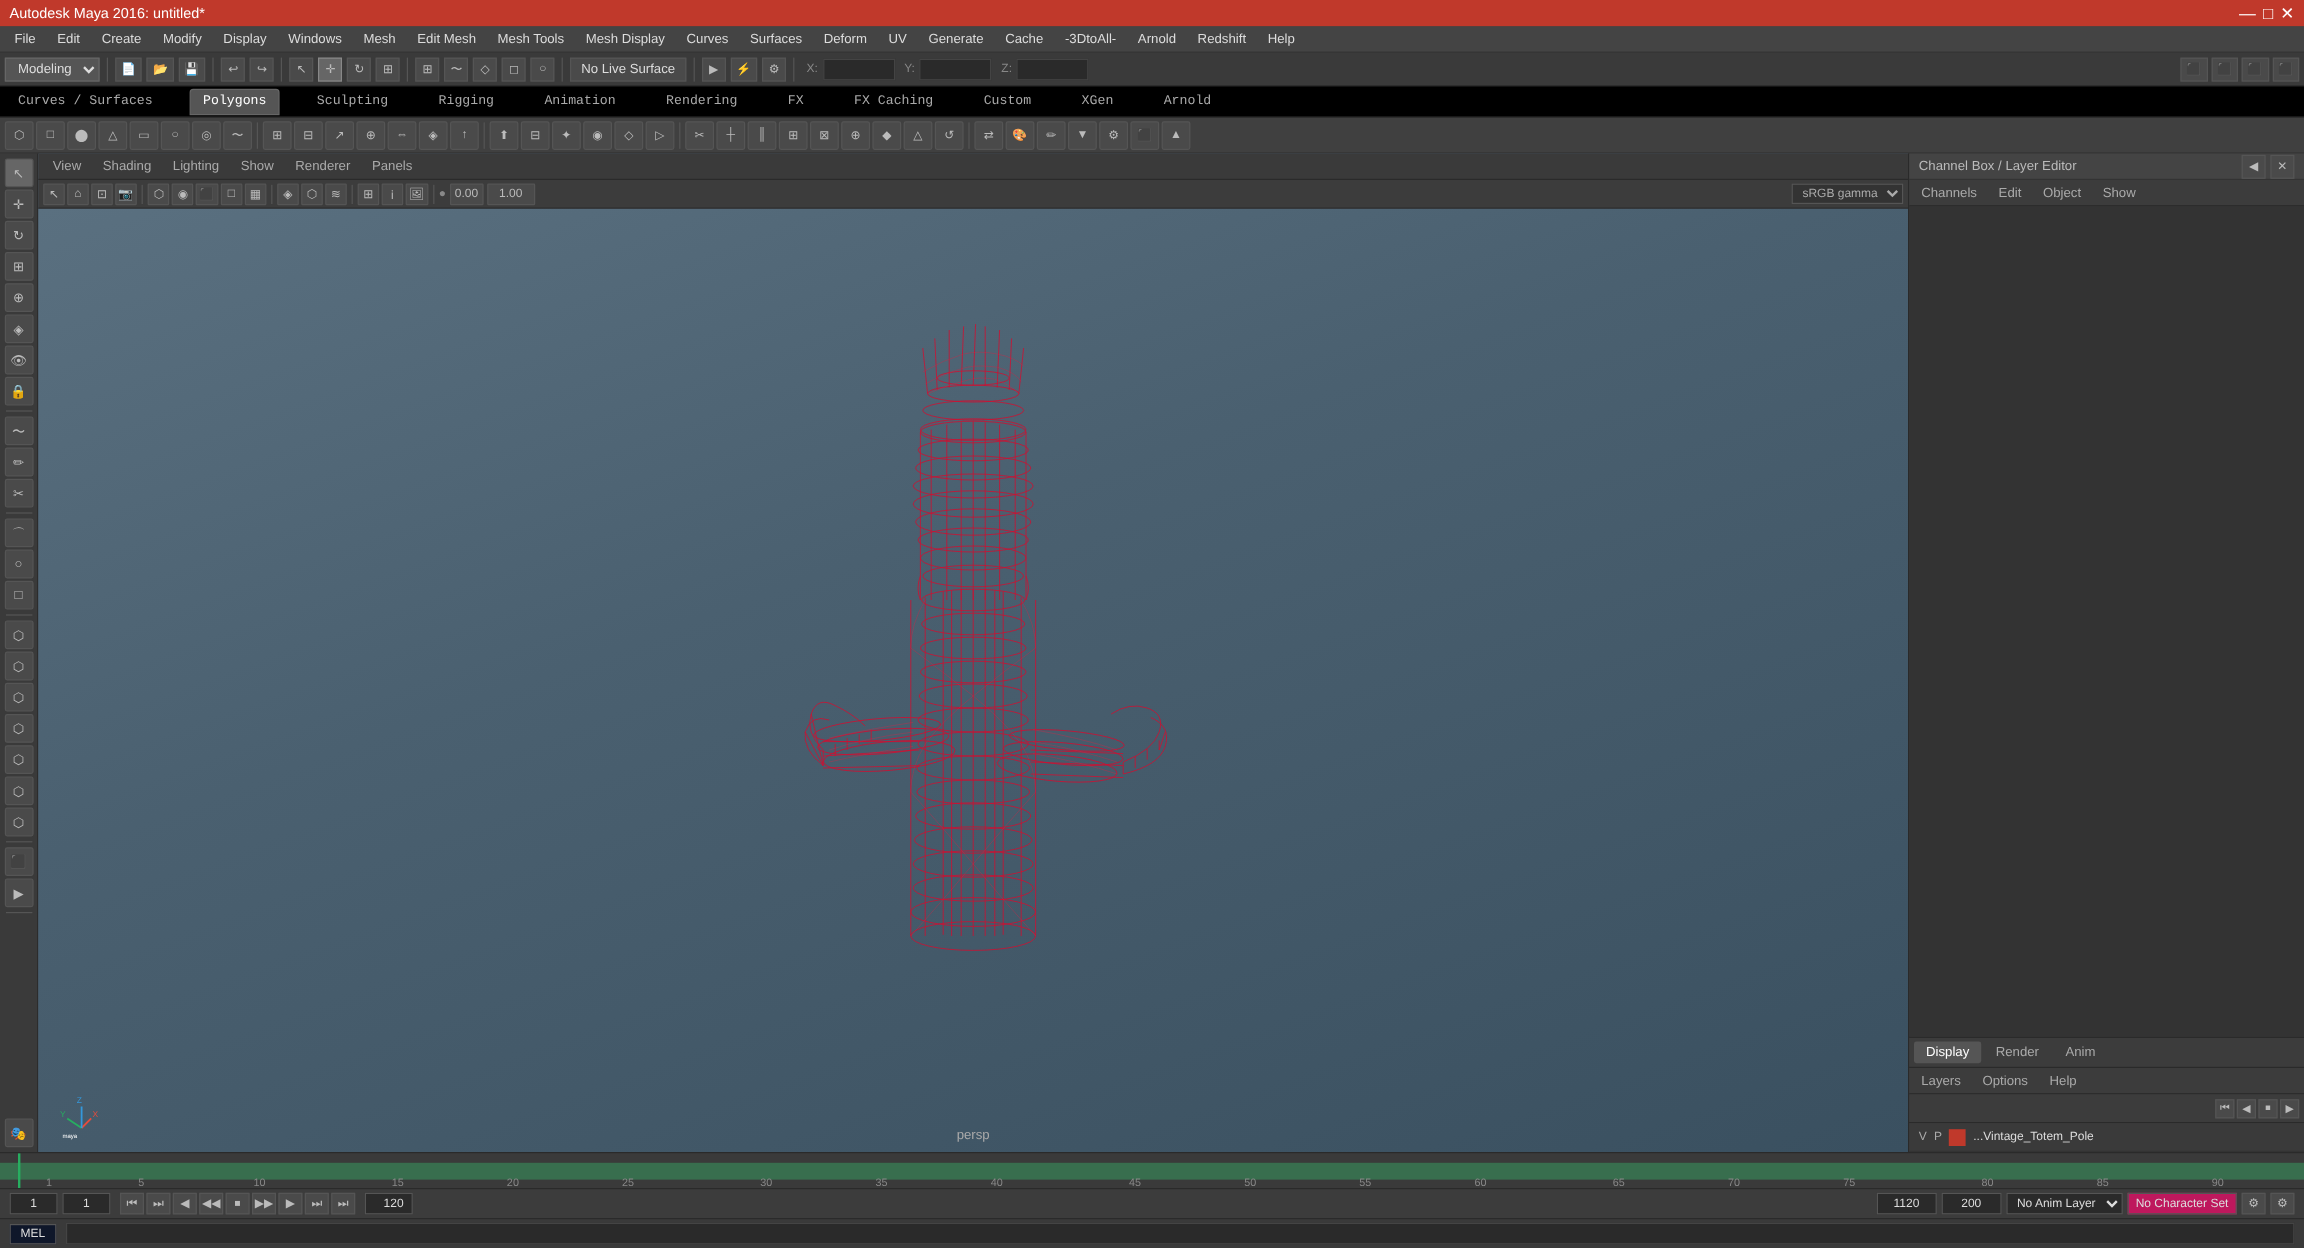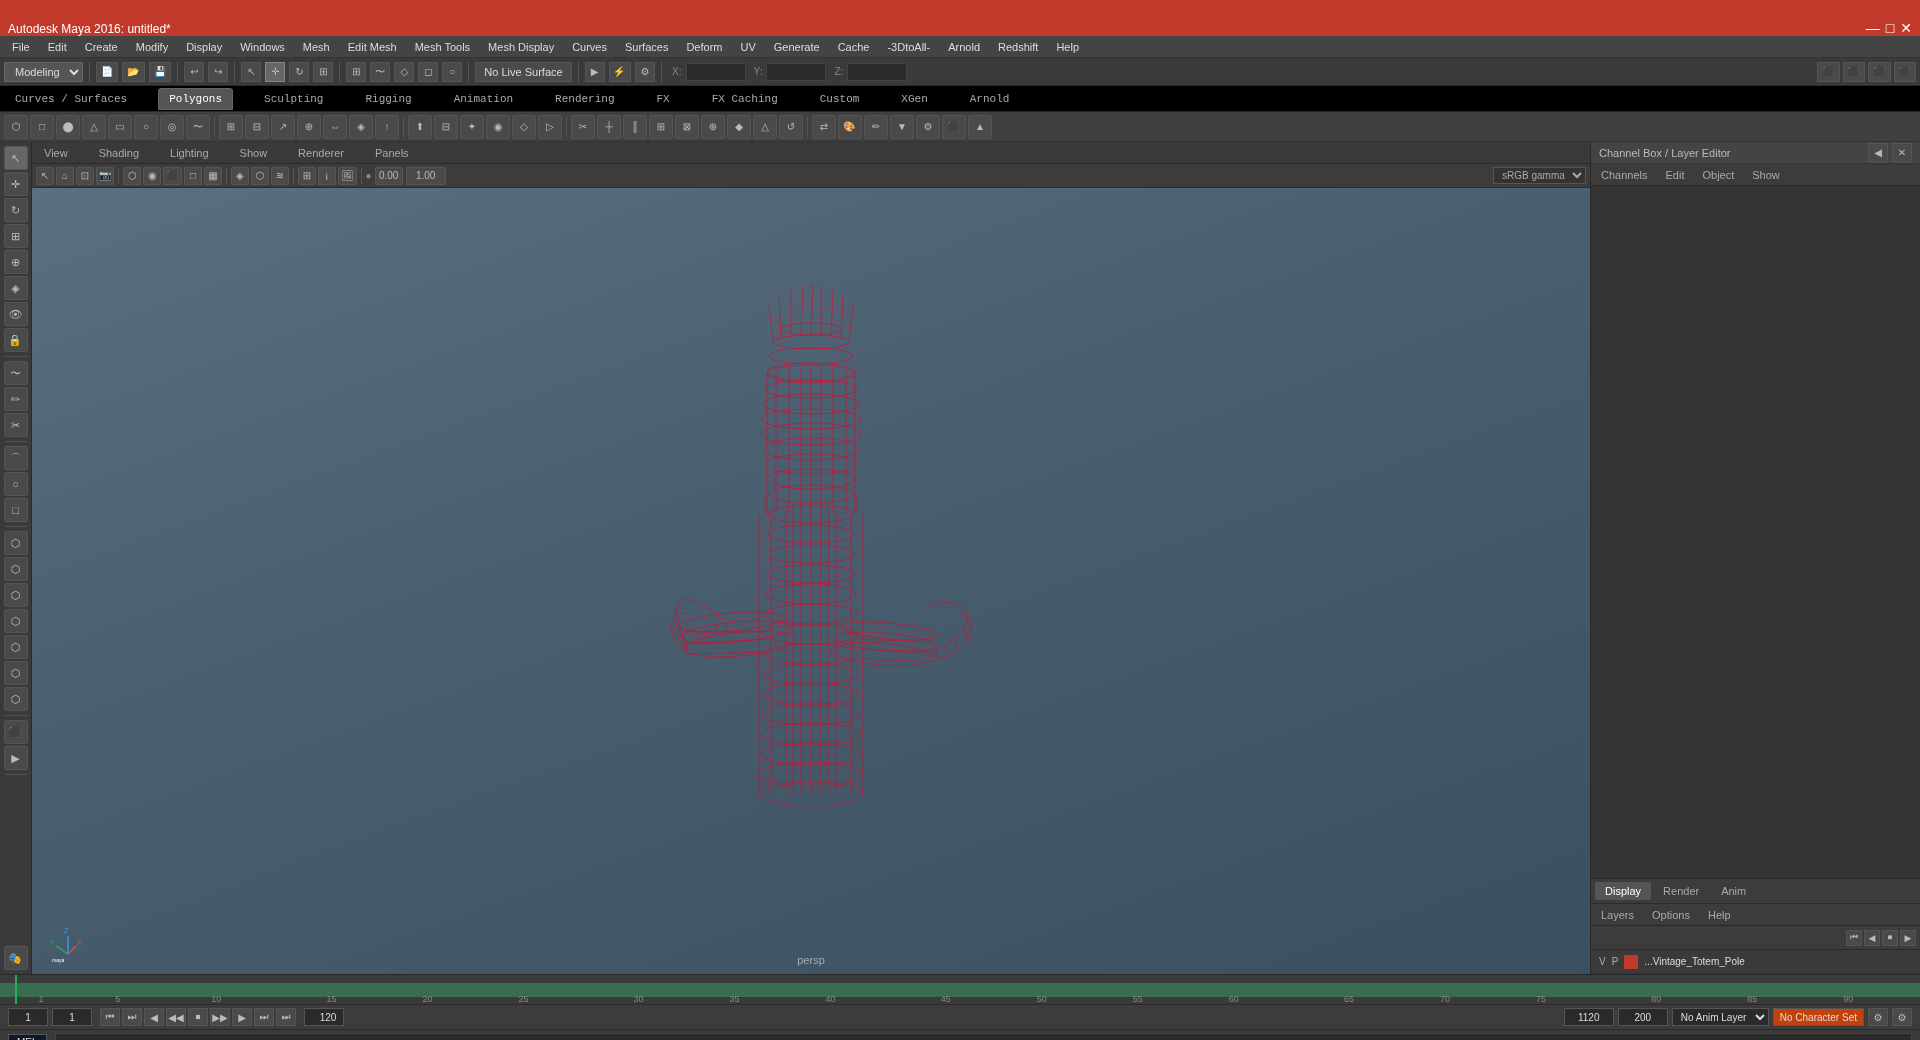--- a/index.html
+++ b/index.html
@@ -1,21 +1,21 @@
 <!DOCTYPE html>
 <html><head>
   <meta charset="utf-8">
   <style>
     * { margin: 0; padding: 0; box-sizing: border-box; }
     body { width: 1920px; height: 1040px; overflow: hidden; background: #3c3c3c; font-family: 'Arial', sans-serif; font-size: 11px; color: #ccc; user-select: none; }
 
     
     #title-bar {
-      width: 100%; height: 36px; background: #c0392b;
-      display: flex; align-items: flex-end; justify-content: space-between;
+      width: 100%; height: 22px; background: #c0392b;
+      display: flex; align-items: center; justify-content: space-between;
       padding: 0 8px; color: white; font-size: 12px;
     }
     #title-bar-controls { display: flex; gap: 6px; }
     #title-bar-controls span { cursor: pointer; font-size: 14px; }
 
     
     #menu-bar {
       width: 100%; height: 22px; background: #444;
       display: flex; align-items: center; padding: 0 4px; gap: 2px;
       border-bottom: 1px solid #333;
@@ -86,21 +86,21 @@
       cursor: pointer; font-size: 11px; color: #bbb; border-radius: 2px;
     }
     .left-btn.active { background: #666; }
     .left-separator { width: 22px; height: 1px; background: #555; margin: 2px 0; }
 
     
     #viewport-container {
       flex: 1; background: #4a5a6a; position: relative; display: flex; flex-direction: column;
     }
     #viewport-menubar {
-      height: 22px; background: #3a3a3a; display: flex; align-items: center; padding: 0 4px; gap: 15px;
+      height: 22px; background: #3a3a3a; display: flex; align-items: center; padding: 0 4px; gap: 2px;
       border-bottom: 1px solid #2a2a2a;
     }
     #viewport-toolbar {
       height: 24px; background: #3c3c3c; display: flex; align-items: center; padding: 0 4px; gap: 2px;
       border-bottom: 1px solid #2a2a2a;
     }
     #viewport-canvas {
       flex: 1; position: relative; overflow: hidden;
       background: linear-gradient(160deg, #5a7080 0%, #4a6070 40%, #3a5060 100%);
     }
@@ -196,21 +196,21 @@
     }
     .frame-input {
       width: 40px; height: 18px; background: #2a2a2a; border: 1px solid #555;
       color: #ddd; font-size: 10px; text-align: center; padding: 0 2px;
     }
     .anim-layer-select {
       height: 18px; background: #2a2a2a; border: 1px solid #555;
       color: #ddd; font-size: 10px; padding: 0 4px; cursor: pointer;
     }
     .char-set-btn {
-      height: 18px; background: #c2410c; border: 1px solid #555;
+      height: 18px; background: #be185d; border: 1px solid #555;
       color: #ddd; font-size: 10px; padding: 0 6px; cursor: pointer; display: flex; align-items: center;
     }
 
     
     #status-bar {
       width: 100%; height: 25px; background: #3a3a3a;
       display: flex; align-items: center; padding: 0 8px;
       border-top: 1px solid #2a2a2a; gap: 8px;
     }
     #mel-btn {

